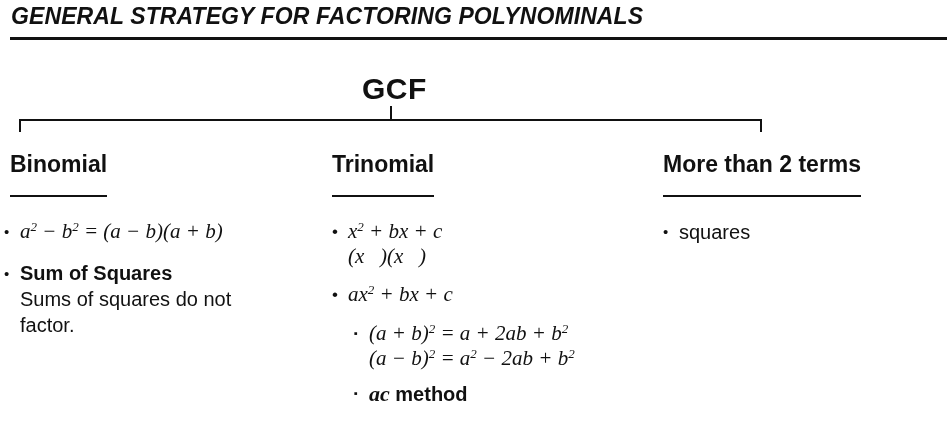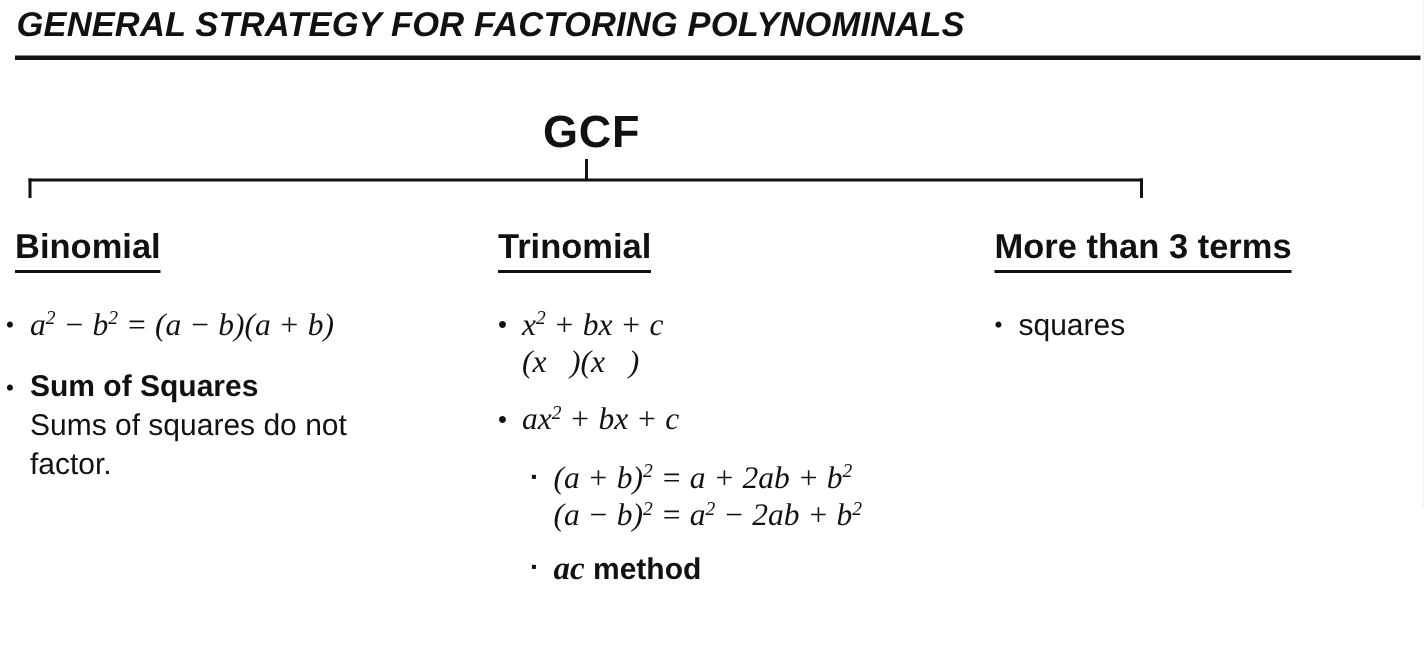--- a/index.html
+++ b/index.html
@@ -57,21 +57,21 @@
   .col-binomial  { left: 10px;  width: 320px; }
   .col-trinomial { left: 332px; width: 320px; }
   .col-more      { left: 663px; width: 282px; }
 
   .col-heading {
     display: inline-block;
     font-size: 23px;
     font-weight: 700;
     line-height: 1.2;
     border-bottom: 2px solid #111111;
-    padding-bottom: 1px;
+    padding-bottom: 16px;
     margin-bottom: 22px;
   }
   .col-heading-wrap { margin-bottom: 0; }
 
   .item { display: flex; align-items: flex-start; margin-bottom: 17px; }
   .col-trinomial .item { margin-bottom: 13px; }
   .col-binomial .item { margin-left: -6px; }
   .sub-block { margin-left: 22px; }
   .sub-block .item { margin-bottom: 10px; }
 
@@ -178,21 +178,21 @@
       <div class="item">
         <span class="bullet square">▪</span>
         <div class="body">
           <div class="lbl"><span class="mbi">ac</span><span class="lbl-bold"> method</span></div>
         </div>
       </div>
     </div>
   </div>
 
   <div class="col col-more">
-    <div class="col-heading-wrap"><span class="col-heading">More than 3 terms</span></div>
+    <div class="col-heading-wrap"><span class="col-heading">More than 2 terms</span></div>
 
     <div class="item">
       <span class="bullet dot-sm">•</span>
       <div class="body">
         <div class="txt">squares</div>
       </div>
     </div>
   </div>
 
 </div>

